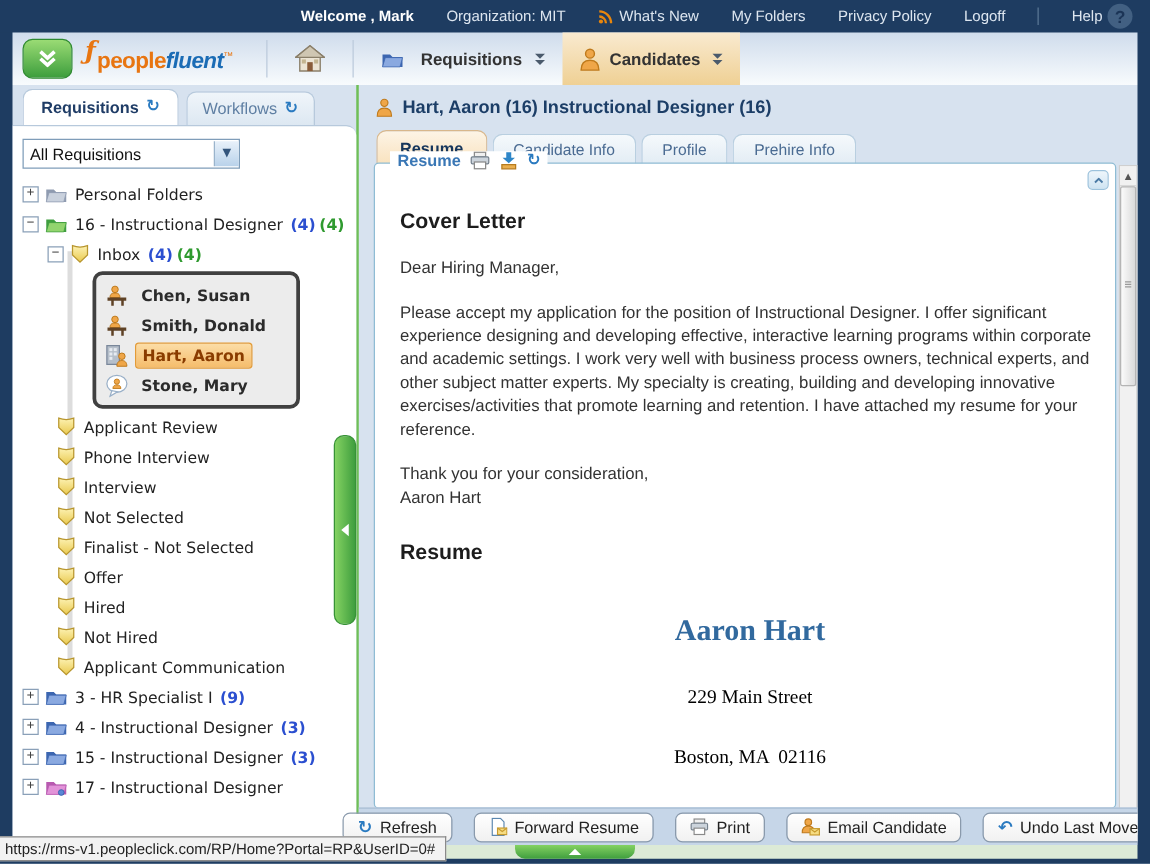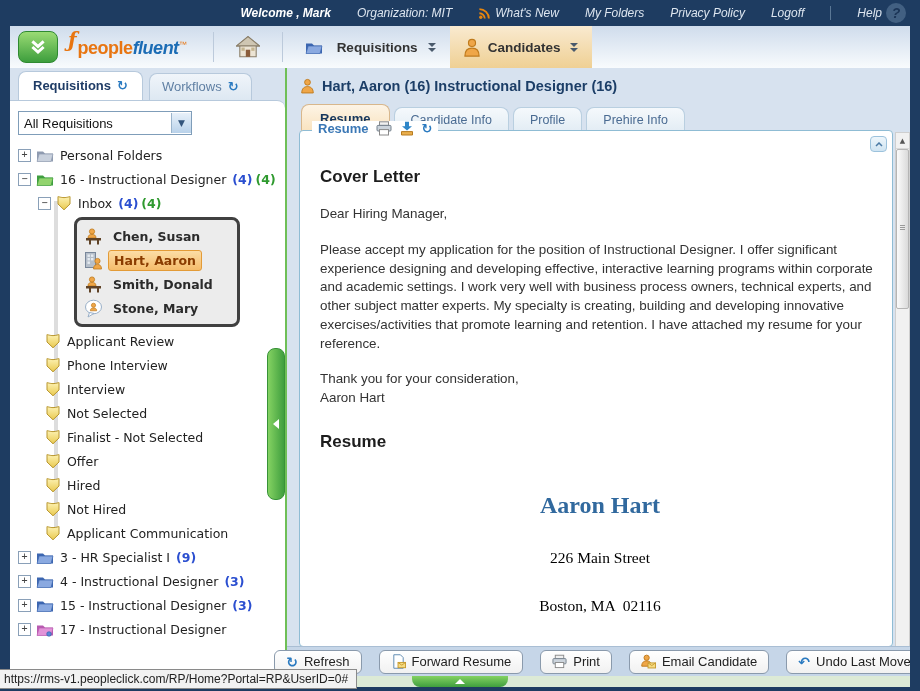--- a/index.html
+++ b/index.html
@@ -1,20 +1,20 @@
 <!DOCTYPE html>
 <html><head>
 <meta charset="utf-8">
 <style>
   html,body{margin:0;padding:0;}
   body{width:920px;height:691px;background:#1e3c61;font-family:"Liberation Sans",sans-serif;position:relative;overflow:hidden;}
   #stage{position:absolute;inset:0;}
 
   
-  .topbar{position:absolute;top:0;left:0;right:0;height:26px;background:#1e3c61;display:flex;align-items:center;justify-content:flex-end;gap:26px;padding-right:14px;color:#dde6f0;font-size:12px;font-style:italic;}
+  .topbar{position:absolute;top:0;left:0;right:0;height:26px;background:#1e3c61;display:flex;align-items:center;justify-content:flex-end;gap:26px;padding-right:14px;color:#dde6f0;font-size:12px;}
   .topbar .welcome{font-weight:bold;color:#fff;}
   .topbar .tlink{cursor:pointer;}
   .topbar .witem{display:flex;align-items:center;gap:4px;}
   .topbar .divider{width:1px;height:14px;background:#5a7795;}
   .help-circle{width:20px;height:20px;border-radius:50%;background:#426082;color:#1b3456;font-weight:bold;font-size:14px;display:flex;align-items:center;justify-content:center;}
 
   
   .logobar{position:absolute;top:26px;left:10px;right:10px;height:42px;background:linear-gradient(#cfdcec,#f8fbfd);display:flex;align-items:center;}
   .appicon{width:38px;height:30px;margin:0 10px 0 8px;border-radius:8px;background:linear-gradient(#9adb74,#3d9e3d);border:1px solid #2f8a31;display:flex;align-items:center;justify-content:center;}
   .brand{display:flex;align-items:baseline;margin-right:18px;}
@@ -247,43 +247,43 @@
 
           <div class="cand-box">
             <div class="cand-row">
               <svg class="cicon" viewBox="0 0 19 19">
                   <circle cx="8" cy="4.5" r="2.6" fill="#efa648" stroke="#bf7a1c" stroke-width="0.8"></circle>
                   <path d="M4 11 C4 8 6 7.4 8 7.4 C10 7.4 12 8 12 11 Z" fill="#efa648" stroke="#bf7a1c" stroke-width="0.8"></path>
                   <path d="M2 11 h15 v2.6 h-2 v4 h-2 v-4 H7 v4 H5 v-4 H2 Z" fill="#5f4226"></path>
                 </svg>
               <span class="cand-name">Chen, Susan</span>
             </div>
+            <div class="cand-row">
+              <svg class="cicon" viewBox="0 0 19 19">
+                  <circle cx="8" cy="4.5" r="2.6" fill="#efa648" stroke="#bf7a1c" stroke-width="0.8"></circle>
+                  <path d="M4 11 C4 8 6 7.4 8 7.4 C10 7.4 12 8 12 11 Z" fill="#efa648" stroke="#bf7a1c" stroke-width="0.8"></path>
+                  <path d="M2 11 h15 v2.6 h-2 v4 h-2 v-4 H7 v4 H5 v-4 H2 Z" fill="#5f4226"></path>
+                </svg>
+              <span class="cand-name">Smith, Donald</span>
+            </div>
             <div class="cand-row selected">
               <svg class="cicon" viewBox="0 0 19 19">
                   <rect x="1.5" y="1.5" width="10" height="15" fill="#b6bfca" stroke="#79879a"></rect>
                   <rect x="3.5" y="3.5" width="2.4" height="2.4" fill="#e6ebf1"></rect>
                   <rect x="7" y="3.5" width="2.4" height="2.4" fill="#e6ebf1"></rect>
                   <rect x="3.5" y="7" width="2.4" height="2.4" fill="#e6ebf1"></rect>
                   <rect x="7" y="7" width="2.4" height="2.4" fill="#e6ebf1"></rect>
                   <rect x="3.5" y="10.5" width="2.4" height="2.4" fill="#e6ebf1"></rect>
                   <circle cx="13.5" cy="10" r="2.6" fill="#efa648" stroke="#bf7a1c" stroke-width="0.8"></circle>
                   <path d="M9.5 18 C9.5 14.5 11.5 13.4 13.5 13.4 C15.5 13.4 17.5 14.5 17.5 18 Z" fill="#efa648" stroke="#bf7a1c" stroke-width="0.8"></path>
                 </svg>
               <span class="cand-name">Hart, Aaron</span>
             </div>
             <div class="cand-row">
               <svg class="cicon" viewBox="0 0 19 19">
-                  <circle cx="8" cy="4.5" r="2.6" fill="#efa648" stroke="#bf7a1c" stroke-width="0.8"></circle>
-                  <path d="M4 11 C4 8 6 7.4 8 7.4 C10 7.4 12 8 12 11 Z" fill="#efa648" stroke="#bf7a1c" stroke-width="0.8"></path>
-                  <path d="M2 11 h15 v2.6 h-2 v4 h-2 v-4 H7 v4 H5 v-4 H2 Z" fill="#5f4226"></path>
-                </svg>
-              <span class="cand-name">Smith, Donald</span>
-            </div>
-            <div class="cand-row">
-              <svg class="cicon" viewBox="0 0 19 19">
                   <ellipse cx="9.5" cy="8" rx="8" ry="6.8" fill="#fff" stroke="#9ab0c8"></ellipse>
                   <path d="M5.5 13.5 L4 18 L10 14.4 Z" fill="#fff" stroke="#9ab0c8"></path>
                   <circle cx="9.5" cy="6.3" r="2.1" fill="#efa648" stroke="#bf7a1c" stroke-width="0.7"></circle>
                   <path d="M6.3 11.8 C6.3 9.4 8 8.9 9.5 8.9 C11 8.9 12.7 9.4 12.7 11.8 Z" fill="#efa648" stroke="#bf7a1c" stroke-width="0.7"></path>
                 </svg>
               <span class="cand-name">Stone, Mary</span>
             </div>
           </div>
 
           <div class="trow stage">
@@ -424,21 +424,21 @@
 
         <div class="panel-content">
           <div class="h-cover">Cover Letter</div>
           <p class="cl-line" style="margin-bottom:17px">Dear Hiring Manager,</p>
           <p class="cl-p">Please accept my application for the position of Instructional Designer. I offer significant experience designing and developing effective, interactive learning programs within corporate and academic settings. I work very well with business process owners, technical experts, and other subject matter experts. My specialty is creating, building and developing innovative exercises/activities that promote learning and retention. I have attached my resume for your reference.</p>
           <p class="cl-line">Thank you for your consideration,</p>
           <p class="cl-line">Aaron Hart</p>
           <div class="h-resume">Resume</div>
           <div class="resume-doc">
             <div class="r-name">Aaron Hart</div>
-            <div class="r-line">226 Main Street</div>
+            <div class="r-line">229 Main Street</div>
             <div class="r-line">Boston, MA  02116</div>
 
           </div>
         </div>
       </div>
 
       <div class="scrollbar">
         <div class="sb-btn sb-up">▲</div>
         <div class="sb-thumb">
           <span class="sb-grip">

